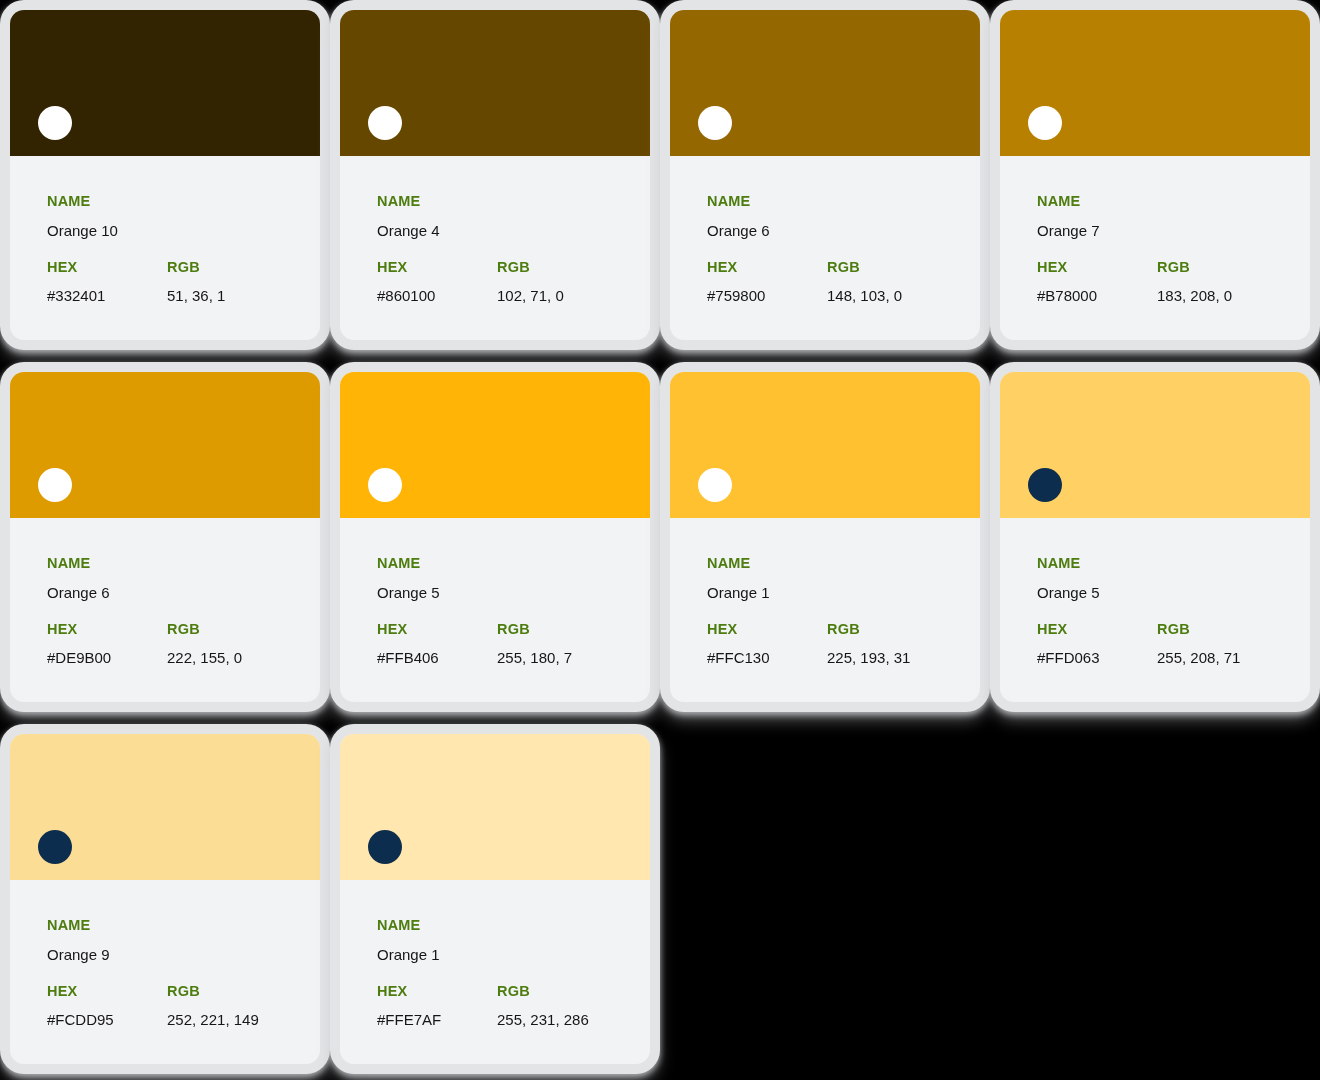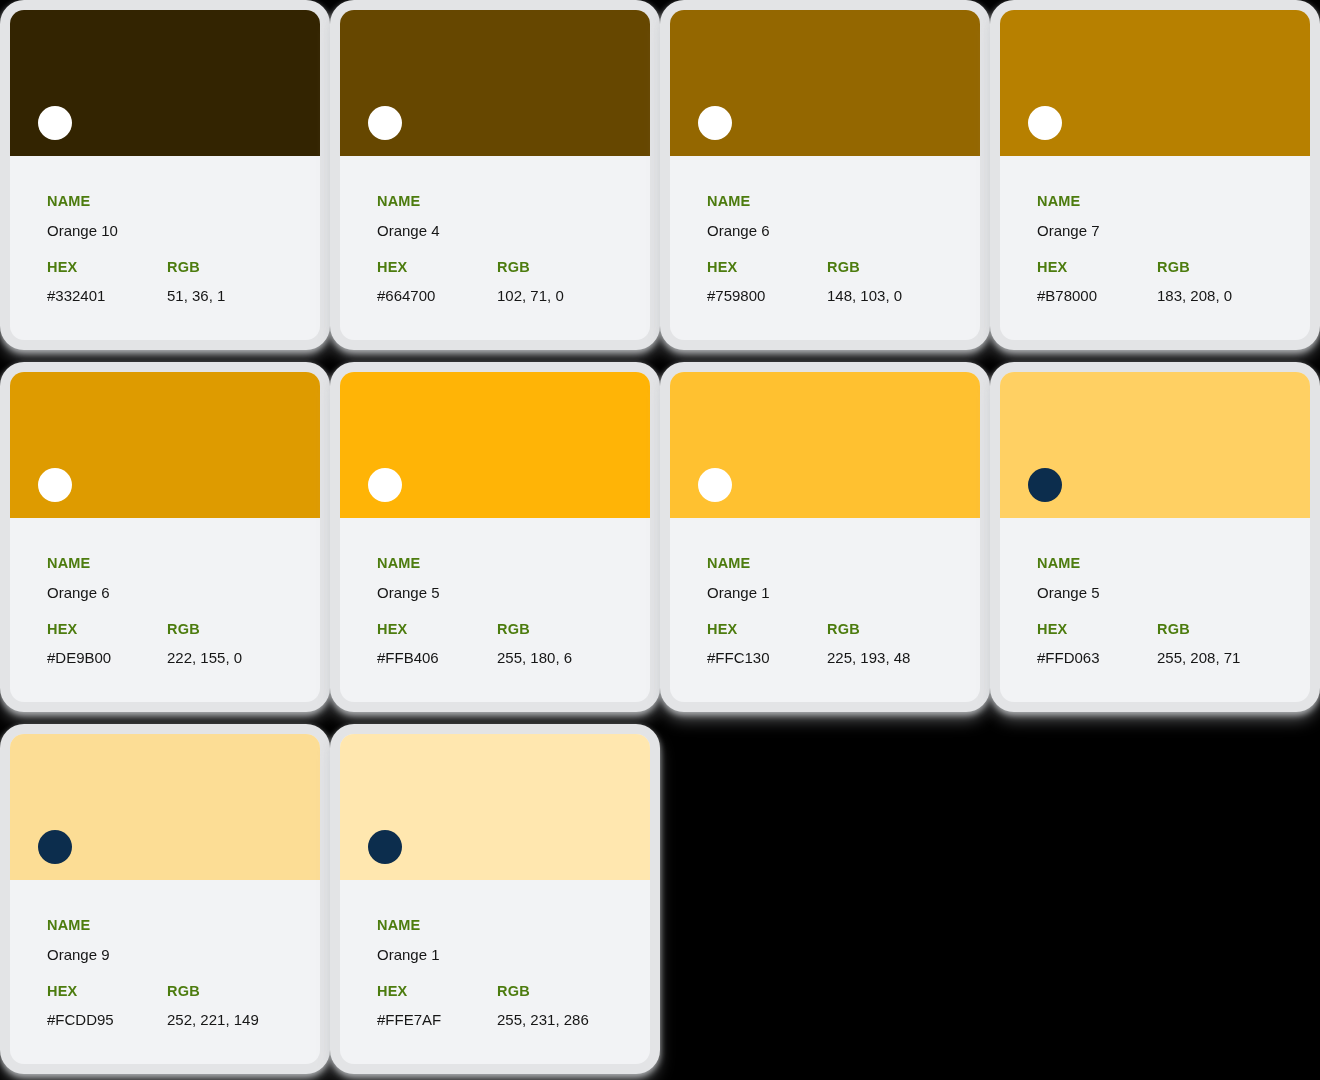--- a/index.html
+++ b/index.html
@@ -135,21 +135,21 @@
           <span class="contrast-dot" style="background: rgb(255, 255, 255);"></span>
         </div>
         <div class="card-info">
           <div class="info-block-name">
             <div class="field-label">NAME</div>
             <div class="field-value">Orange 4</div>
           </div>
           <div class="info-row">
             <div class="info-col-hex">
               <div class="field-label">HEX</div>
-              <div class="field-value">#664700</div>
+              <div class="field-value">#860100</div>
             </div>
             <div class="info-col-rgb">
               <div class="field-label">RGB</div>
               <div class="field-value">102, 71, 0</div>
             </div>
           </div>
         </div>
       </div>
     </div>
     <div class="swatch-card">
@@ -231,21 +231,21 @@
             <div class="field-label">NAME</div>
             <div class="field-value">Orange 5</div>
           </div>
           <div class="info-row">
             <div class="info-col-hex">
               <div class="field-label">HEX</div>
               <div class="field-value">#FFB406</div>
             </div>
             <div class="info-col-rgb">
               <div class="field-label">RGB</div>
-              <div class="field-value">255, 180, 6</div>
+              <div class="field-value">255, 180, 7</div>
             </div>
           </div>
         </div>
       </div>
     </div>
     <div class="swatch-card">
       <div class="card-frame">
         <div class="color-swatch" style="background: rgb(255, 193, 48);">
           <span class="contrast-dot" style="background: rgb(255, 255, 255);"></span>
         </div>
@@ -254,21 +254,21 @@
             <div class="field-label">NAME</div>
             <div class="field-value">Orange 1</div>
           </div>
           <div class="info-row">
             <div class="info-col-hex">
               <div class="field-label">HEX</div>
               <div class="field-value">#FFC130</div>
             </div>
             <div class="info-col-rgb">
               <div class="field-label">RGB</div>
-              <div class="field-value">225, 193, 48</div>
+              <div class="field-value">225, 193, 31</div>
             </div>
           </div>
         </div>
       </div>
     </div>
     <div class="swatch-card">
       <div class="card-frame">
         <div class="color-swatch" style="background: rgb(255, 208, 99);">
           <span class="contrast-dot" style="background: rgb(12, 45, 77);"></span>
         </div>

